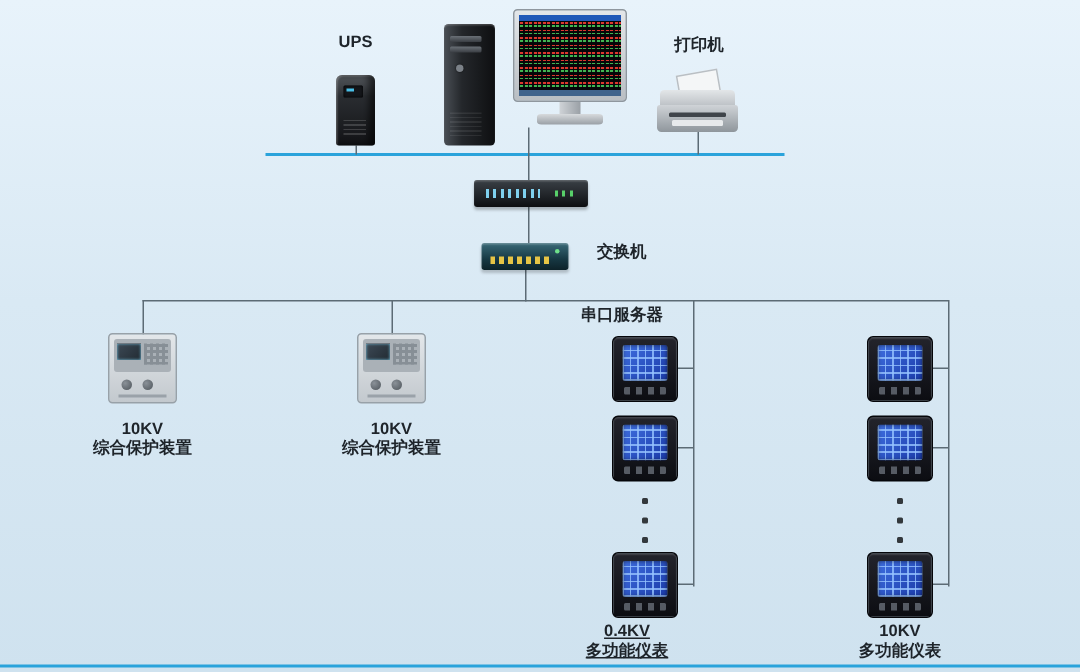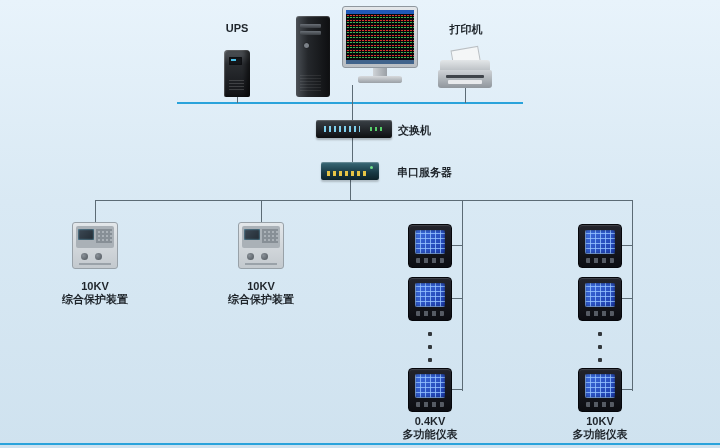--- a/index.html
+++ b/index.html
@@ -8,21 +8,21 @@
     background:linear-gradient(180deg,#e8f3fb 0%,#d9e9f4 45%,#cfe2ef 100%);
     font-family:"Liberation Sans","DejaVu Sans",sans-serif;
   }
   
   .bus{position:absolute; height:2px; background:#2aa3db;}
   .wire{position:absolute; background:#5c6b75;}
   .wire.h{height:1px;}
   .wire.v{width:1px;}
   
   .lbl{position:absolute; font-size:11px; font-weight:bold; color:#1e242a; text-align:center;}
-  .lbl-inline{position:absolute; font-size:11px; font-weight:bold; color:#1e242a; white-space:nowrap;}
+  .lbl-inline{position:absolute; font-size:11px; font-weight:bold; color:#1e242a; white-space:nowrap;margin-top:37px;}
   .cap{position:absolute; text-align:center; font-size:11px; font-weight:bold; color:#1e242a; line-height:13px;}
   
   .ups{position:absolute; left:224px; top:50px; width:26px; height:47px;
     background:linear-gradient(180deg,#55595e,#2a2d31 30%,#121316);
     border-radius:4px 4px 2px 2px;
     box-shadow:inset -4px 0 5px rgba(0,0,0,.6), inset 1px 1px 1px rgba(255,255,255,.25);}
   .ups .scr{position:absolute; left:5px; top:7px; width:13px; height:8px; background:#14161a; border-radius:1px; box-shadow:inset 0 0 2px #000;}
   .ups .scr::after{content:""; position:absolute; left:2px; top:2px; width:5px; height:2px; background:#49c0e8;}
   .ups .vents{position:absolute; left:5px; bottom:5px; width:15px; height:12px;
     background:repeating-linear-gradient(180deg, rgba(255,255,255,.16) 0 1px, transparent 1px 3px);}
@@ -153,21 +153,21 @@
   <div class="switch">
     <div class="ports"></div>
     <div class="leds"></div>
   </div>
   <div class="lbl-inline" style="left:398px;top:123px;">交换机</div>
 
   <div class="serial">
     <div class="ports"></div>
     <div class="led"></div>
   </div>
-  <div class="lbl-inline" style="left:397px;top:165px;text-align:right;">串口服务器</div>
+  <div class="lbl-inline" style="left:387px;top:165px;text-align:right;">串口服务器</div>
 
   <div class="prot" style="left:72px;top:222px;">
     <div class="panel">
       <div class="scr"></div>
       <div class="keys"></div>
     </div>
     <div class="b1"></div>
     <div class="b2"></div>
     <div class="strip"></div>
   </div>
@@ -200,21 +200,21 @@
   </div>
   <div class="more-dots" style="left:408px;top:330px;">
     <i></i>
     <i></i>
     <i></i>
   </div>
   <div class="meter" style="left:408px;top:368px;">
     <div class="scr"></div>
     <div class="keys"></div>
   </div>
-  <div class="cap" style="left:394px;top:415px;width:72px;">
+  <div class="cap" style="left:382px;top:415px;width:72px;text-decoration:underline;">
     <div>0.4KV</div>
     <div>多功能仪表</div>
   </div>
 
   <div class="meter" style="left:578px;top:224px;">
     <div class="scr"></div>
     <div class="keys"></div>
   </div>
   <div class="meter" style="left:578px;top:277px;">
     <div class="scr"></div>

